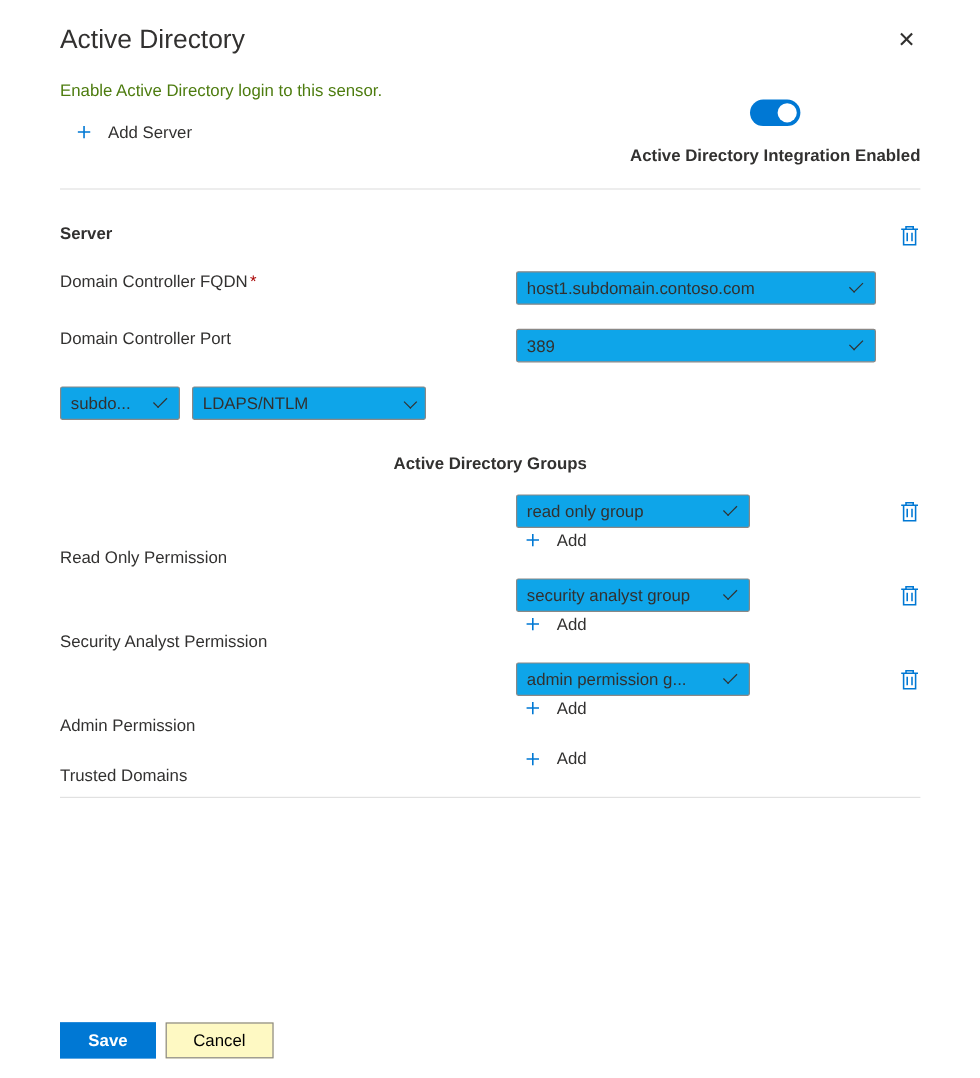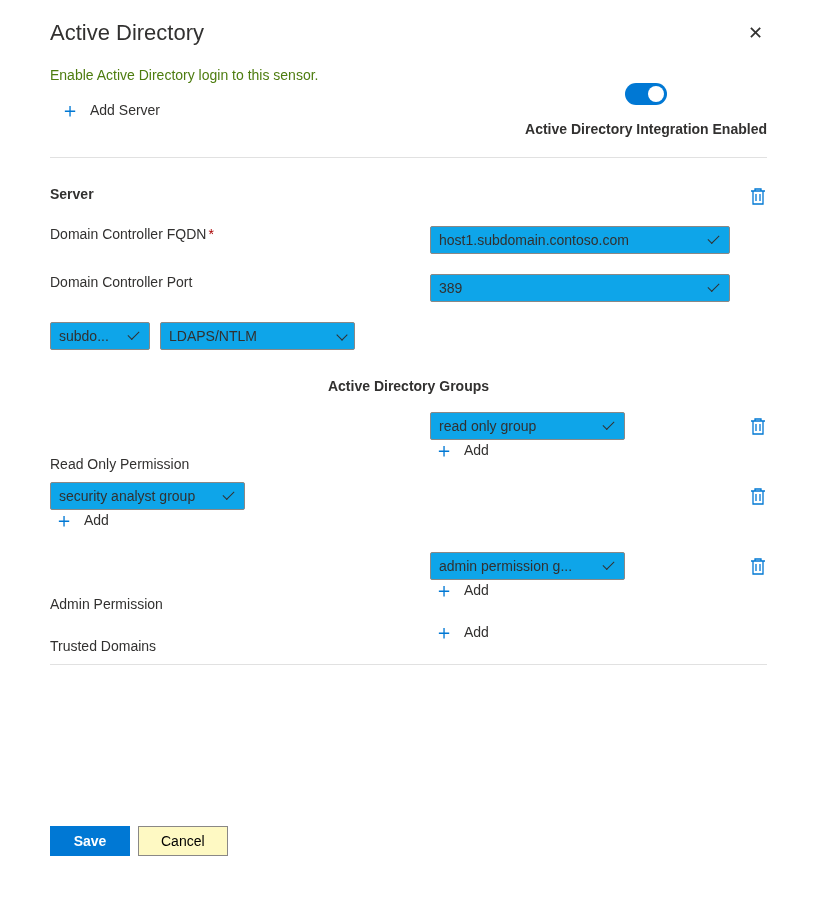--- a/index.html
+++ b/index.html
@@ -229,21 +229,21 @@
       font-size: 14px;
     }
     hr.bottom-divider {
       border: none;
       border-top: 1px solid #e1e1e1;
       margin-top: 4px;
     }
     .button-bar {
       position: absolute;
       left: 50px;
-      bottom: 42px;
+      bottom: 16px;
       display: flex;
       gap: 8px;
     }
     .btn {
       padding: 6px 22px;
       font-size: 14px;
       border: 1px solid #8a8886;
       background: #fef9c3;
       cursor: pointer;
       min-width: 80px;
@@ -347,20 +347,21 @@
       </div>
     </div>
     <div class="add-link">
       <span class="plus-icon">＋</span>
       <span class="txt">Add</span>
     </div>
   </div>
 </div>
 
 <div class="perm-row">
+  <div class="perm-label">Security Analyst Permission</div>
   <div class="perm-controls">
     <div class="perm-input-row">
       <div class="input-wrap med">
         <span class="input-text">security analyst group</span>
         <span class="check-icon"><span class="check-mark"></span></span>
       </div>
       <div class="delete-icon">
         <svg viewBox="0 0 18 20">
             <path class="trash-svg" d="M2 5 L16 5 M6 5 L6 3 L12 3 L12 5 M4 5 L4 18 L14 18 L14 5 M7 8 L7 15 M11 8 L11 15"></path>
           </svg>

